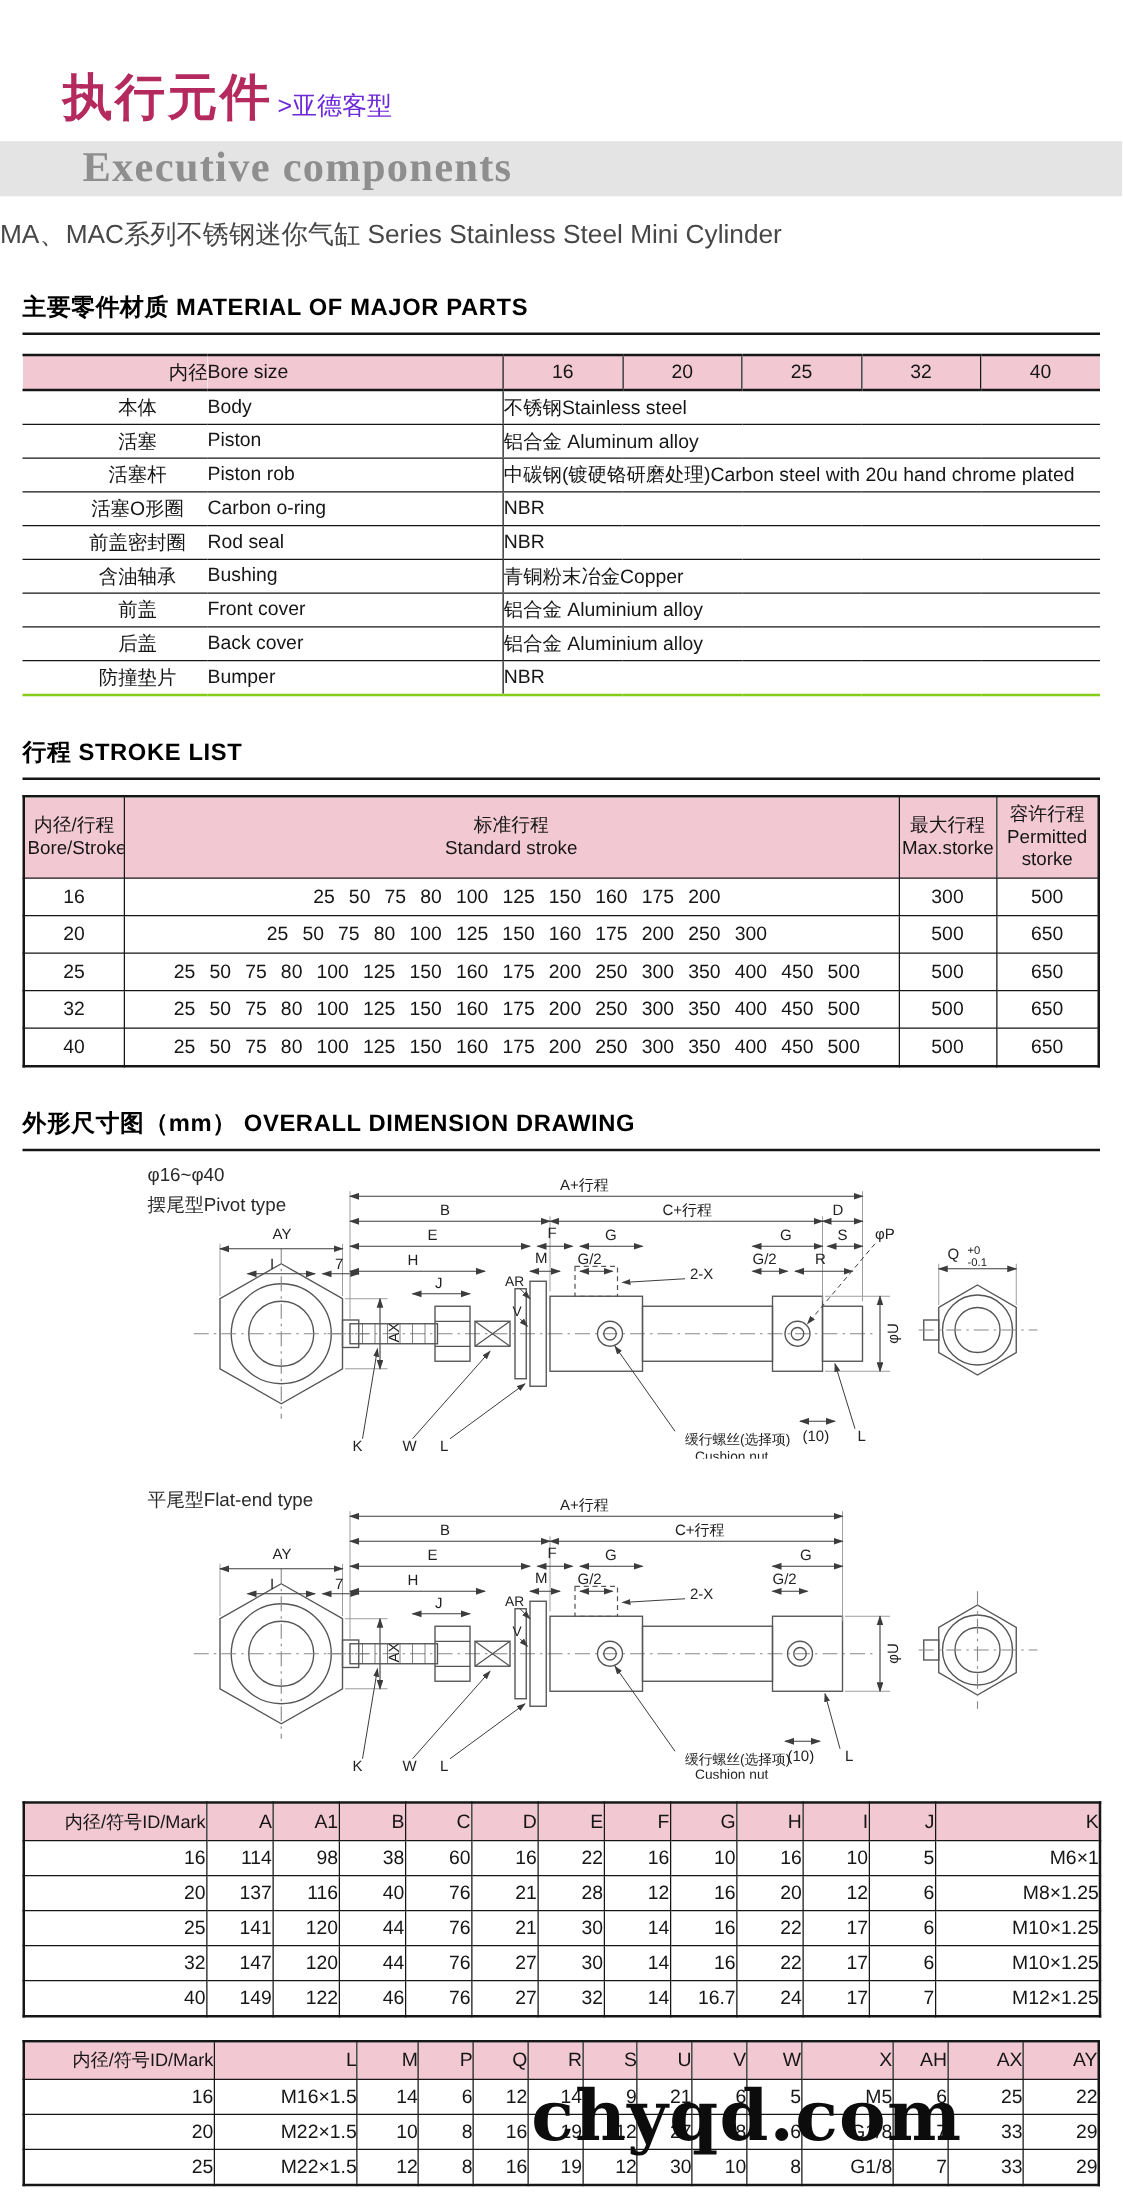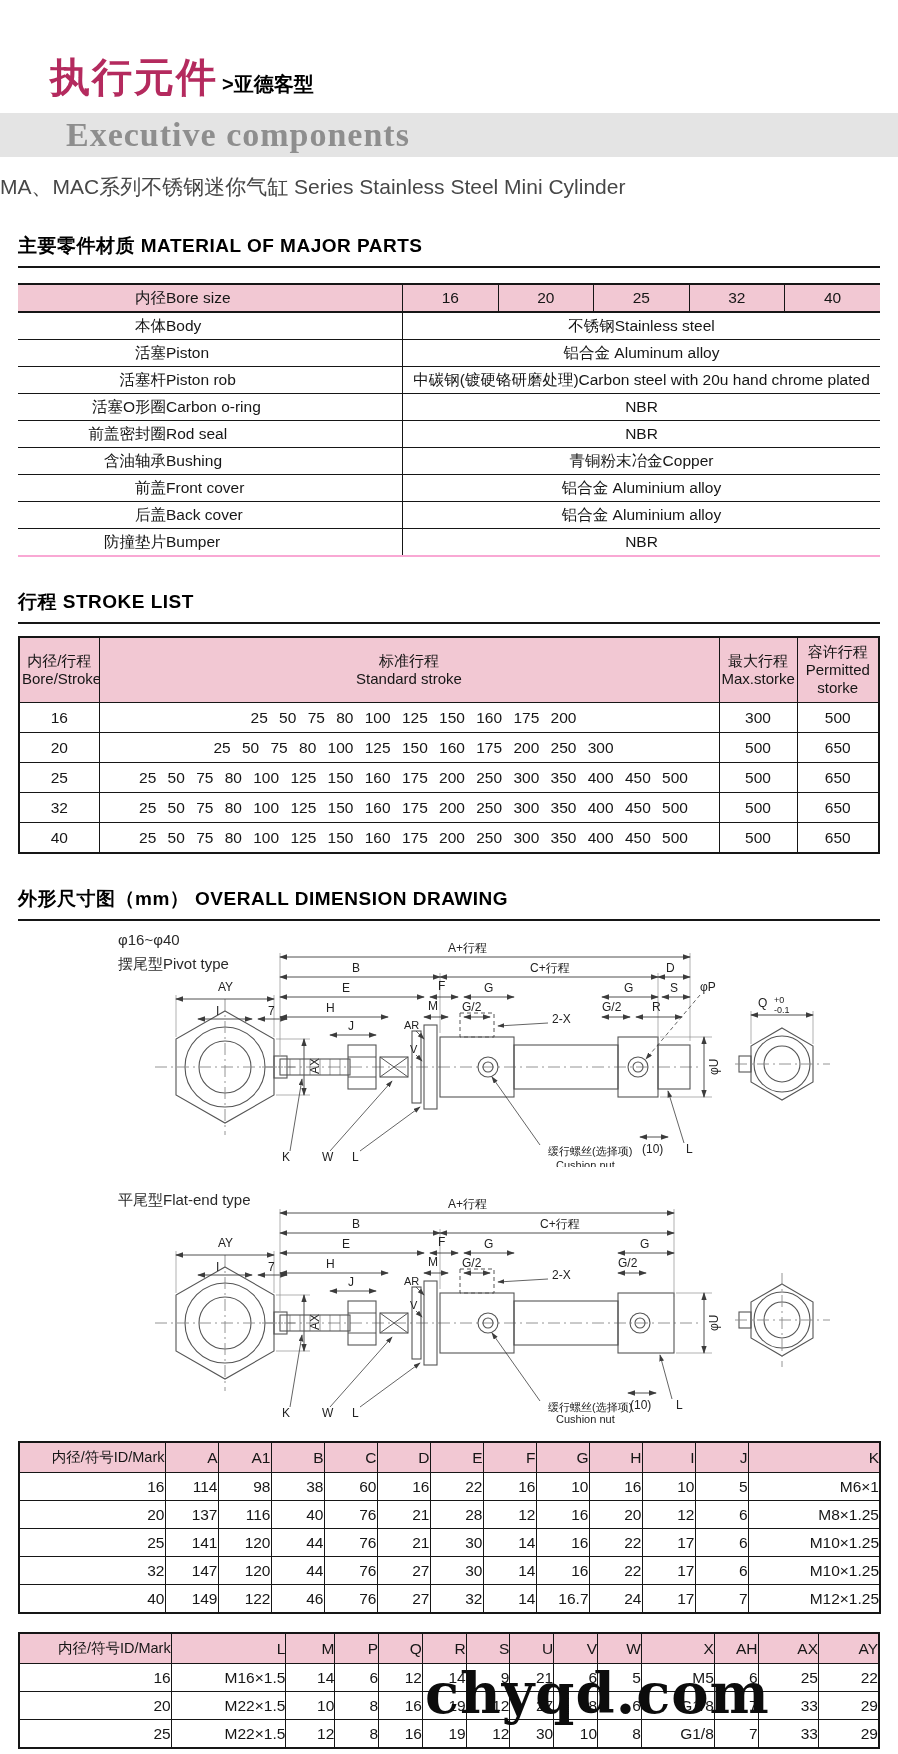--- a/index.html
+++ b/index.html
@@ -2,45 +2,45 @@
 <html><head>
 <meta charset="utf-8">
 <style>
   html,body{margin:0;padding:0;background:#fff}
   body{font-family:"Liberation Sans",sans-serif;color:#161616}
   .page{position:relative;width:898px;height:1754px;background:#fff;overflow:hidden}
 
   
   .brand-row{padding:50px 0 0 50px;white-space:nowrap}
   .brand-zh{font-size:40px;font-weight:bold;color:#b42a5e;letter-spacing:2px}
-  .brand-suffix{font-size:20px;font-weight:bold;color:#000000;margin-left:4px}
+  .brand-suffix{font-size:20px;font-weight:normal;color:#6d28d9;margin-left:4px}
   .gray-bar{margin-top:8px;height:44px;background:#e4e4e4;line-height:44px;padding-left:66px}
   .gray-bar span{font-family:"Liberation Serif",serif;font-weight:bold;font-size:34px;color:#8e8e8e;letter-spacing:1px}
   .subtitle{margin-top:16px;text-align:left;font-size:21px;font-weight:normal;color:#474747}
 
   
   .sec-title{margin:32px 18px 0;font-size:19px;font-weight:bold;color:#000000;letter-spacing:.5px}
   .rule{height:2px;background:#161616;margin:7px 18px 0}
 
   
   table{border-collapse:collapse;table-layout:fixed}
   td,th{overflow:hidden}
 
   
   .mat-table{width:862px;margin:15px 18px 0;font-size:15.5px}
   .mat-table th,.mat-table td{height:26px;padding:0;font-weight:normal}
   .mat-table thead th{background:#f2c8d3;border-top:2px solid #161616;border-bottom:2px solid #161616}
   .mat-table .m-zh{width:112px;text-align:right;padding-left:36px}
   .mat-table .m-en{width:236px;text-align:left}
   .mat-table .m-sz{text-align:center;border-left:1.4px solid #161616}
   .mat-table tbody td{border-bottom:1.4px solid #161616}
-  .mat-table tbody td:nth-child(1){text-align:right;padding-left:36px}
+  .mat-table tbody td:nth-child(1){text-align:center;padding-left:36px}
   .mat-table tbody td:nth-child(2){text-align:left}
-  .mat-table tbody td:nth-child(3){text-align:center;border-left:1.4px solid #161616}
-  .mat-table tbody tr:last-child td{border-bottom:2px solid #f9a8d4}
+  .mat-table tbody td:nth-child(3){border-left:1.4px solid #161616}
+  .mat-table tbody tr:last-child td{border-bottom:2px solid #84cc16}
 
   
   .stroke-table{width:862px;margin:12px 18px 0;text-align:center;font-size:15.5px;border:2px solid #161616}
   .stroke-table th,.stroke-table td{border:1.4px solid #161616;padding:0;height:29px}
   .stroke-table thead th{background:#f2c8d3;font-weight:normal;font-size:15px;line-height:1.2;padding:5px 2px;height:auto}
   .stroke-table td:nth-child(2){text-align:center;padding-left:9px;word-spacing:7px}
 
   
   .dim-table{width:862px;margin:18px 18px 0;text-align:right;font-size:15.5px;border:2px solid #161616}
   .dim-table th,.dim-table td{border:1.4px solid #161616;padding:0;height:27px}

